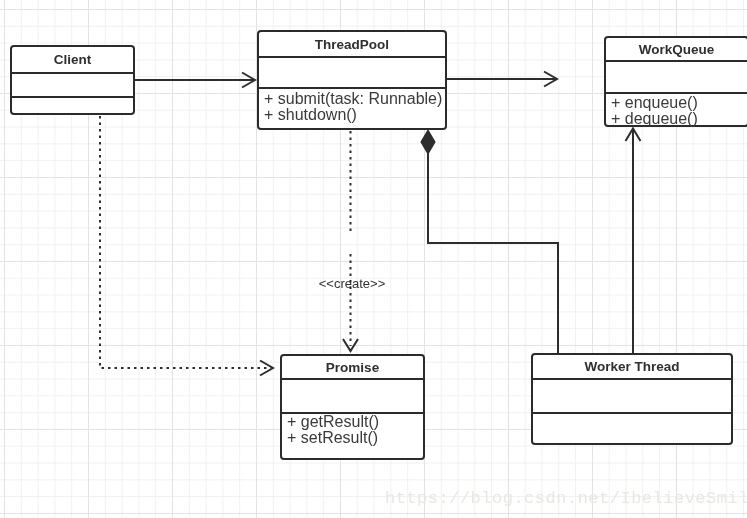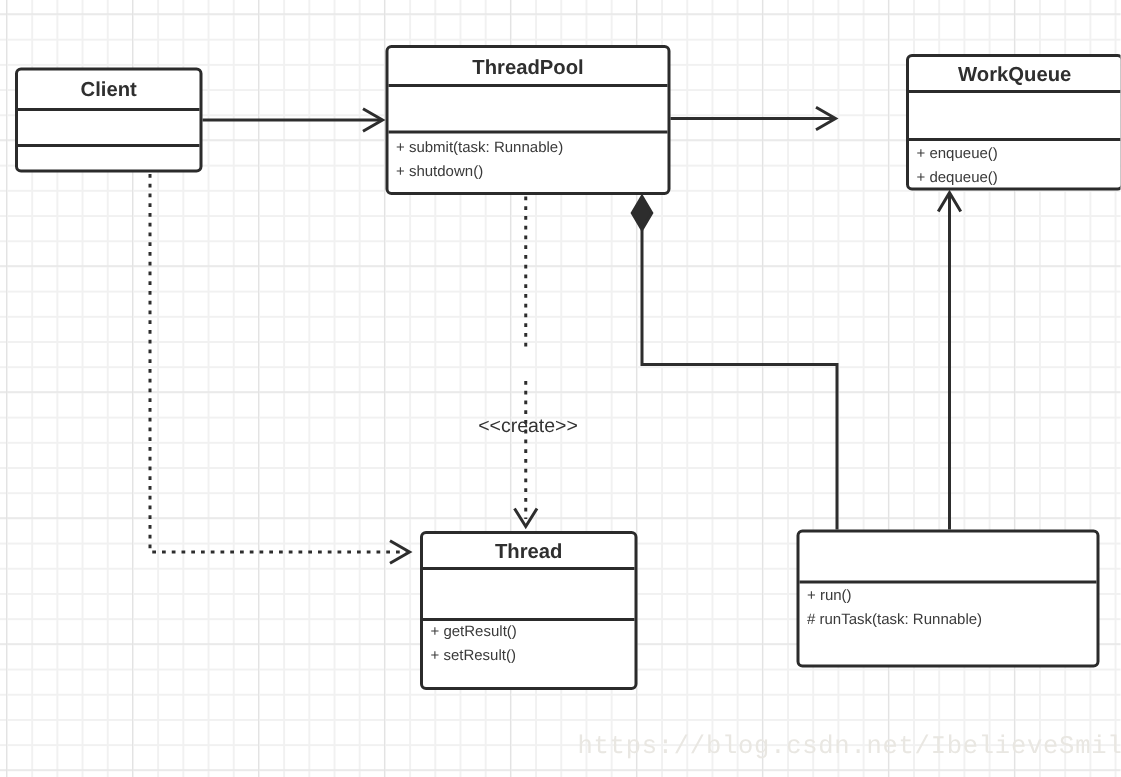--- a/index.html
+++ b/index.html
@@ -47,21 +47,21 @@
   }
   .uml-attrs {
     box-sizing: border-box;
     border-bottom: 2px solid #2b2b2b;
   }
   .uml-methods {
     box-sizing: border-box;
     padding: 2px 0 0 5px;
   }
   .uml-line {
-    font-size: 10px;
+    font-size: 16px;
     line-height: 16px;
     color: #3a3a3a;
     white-space: nowrap;
   }
 
   .edge-label {
     position: absolute;
     font-size: 13px;
     color: #333333;
     white-space: nowrap;
@@ -134,33 +134,30 @@
   <div class="uml-class" style="left:560px; top:36px; width:145px; height:91px;margin-left:44px;">
     <div class="uml-title" style="height:24px">WorkQueue</div>
     <div class="uml-attrs" style="height:32px"></div>
     <div class="uml-methods" style="height:31px; padding-top:1px">
       <div class="uml-line">+ enqueue()</div>
       <div class="uml-line">+ dequeue()</div>
     </div>
   </div>
 
   <div class="uml-class" style="left:280px; top:354px; width:145px; height:106px;">
-    <div class="uml-title" style="height:24px">Thread</div>
+    <div class="uml-title" style="height:24px">Promise</div>
     <div class="uml-attrs" style="height:34px"></div>
     <div class="uml-methods" style="height:44px; padding-top:0">
       <div class="uml-line">+ getResult()</div>
       <div class="uml-line">+ setResult()</div>
     </div>
   </div>
 
   <div class="uml-class" style="left:531px; top:353px; width:202px; height:92px;">
+    <div class="uml-title" style="height:25px">Worker Thread</div>
     <div class="uml-attrs" style="height:34px"></div>
-    <div class="uml-methods" style="height:29px; padding-top:1px">
-      <div class="uml-line">+ run()</div>
-      <div class="uml-line"># runTask(task: Runnable)</div>
-    </div>
   </div>
 
   <div class="edge-label" style="left:308px; top:236px; width:88px; text-align:center;">&lt;&lt;create&gt;&gt;</div>
 
   <div class="watermark" style="left:385px; top:489px;">https://blog.csdn.net/IbelieveSmile</div>
 
 </div>
 
 </body></html>

